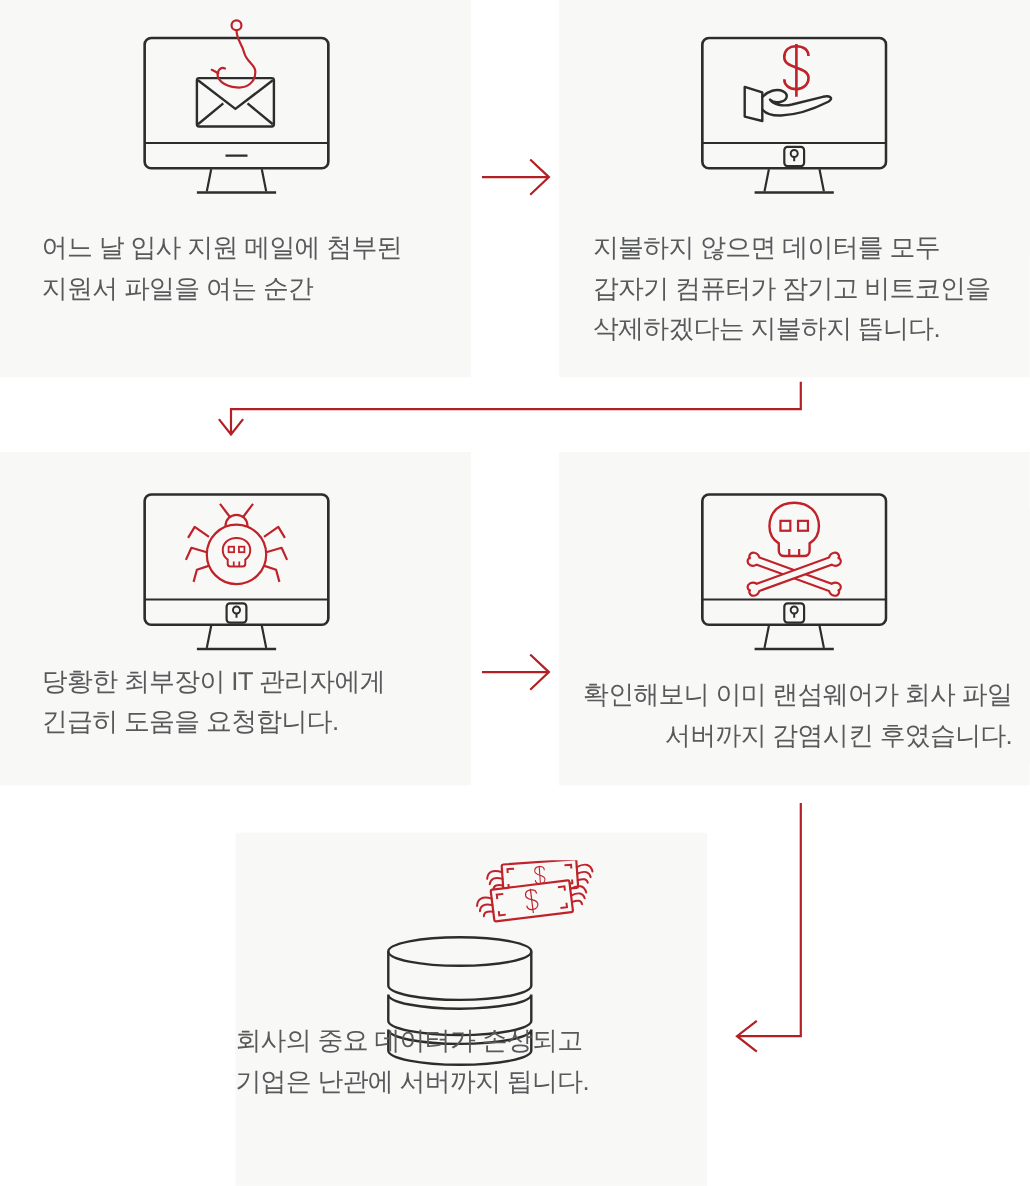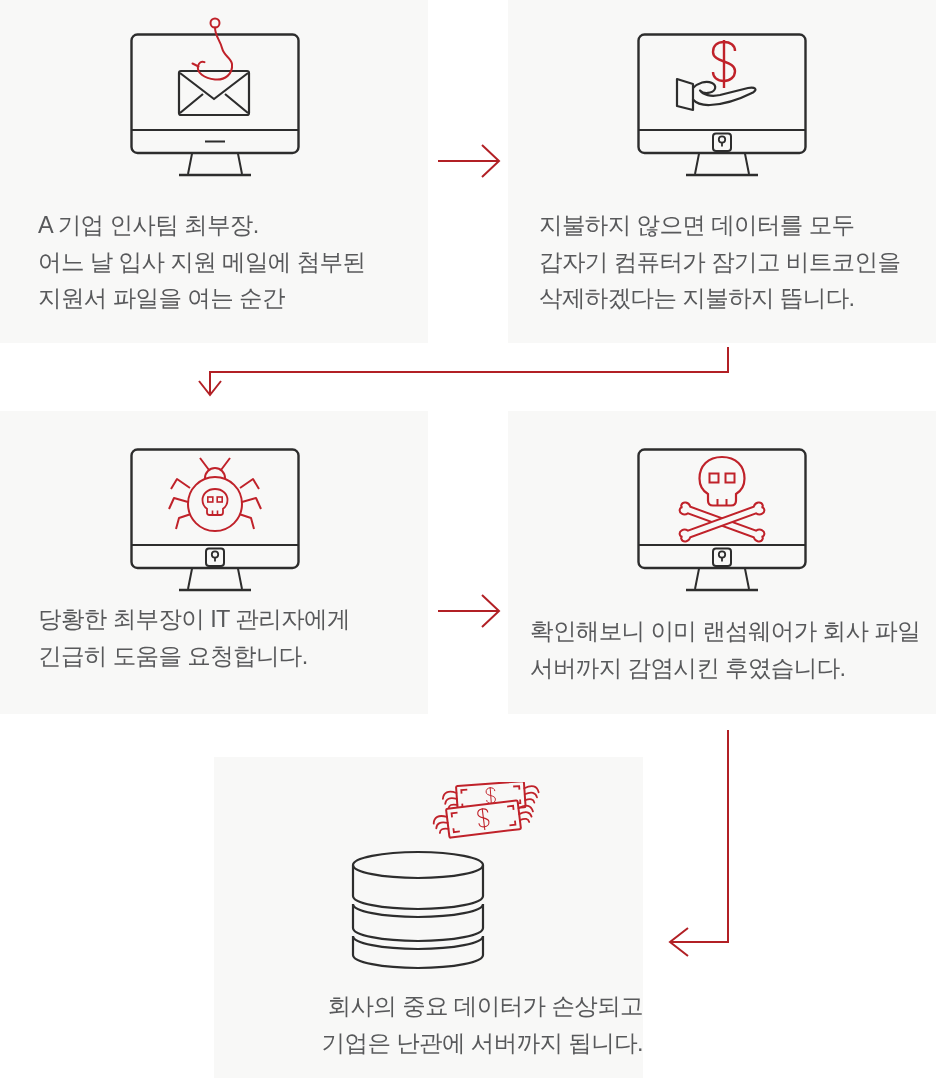--- a/index.html
+++ b/index.html
@@ -25,22 +25,22 @@
   .caption{
     position:absolute;
     font-size:23.5px;line-height:36.5px;
     color:var(--text,#58595b);
     letter-spacing:-0.6px;
     white-space:nowrap;
   }
   #t1{left:38px;top:207px;}
   #t2{left:539px;top:207px;}
   #t3{left:38px;top:601px;}
-  #t4{left:530px;top:613px;}
-  #t5{left:214px;top:988px;width:429px;text-align:right;}
+  #t4{left:530px;top:613px;text-align:right;}
+  #t5{left:214px;top:928px;width:429px;text-align:left;}
 
   .arrow{position:absolute;}
   #arrow-1{left:438px;top:143px;}
   #arrow-2{left:198px;top:344px;}
   #arrow-3{left:438px;top:593px;}
   #arrow-4{left:655px;top:730px;}
 
   .s-ink{stroke:var(--outline,#2d2d2d);fill:none;}
   .s-ink-fill{stroke:var(--outline,#2d2d2d);fill:var(--panel-bg,#f8f8f7);}
   .s-red{stroke:var(--accent-red,#c0222a);fill:none;}
@@ -170,21 +170,20 @@
   </g>
   <g>
     <ellipse cx="72" cy="83" rx="65" ry="13" class="s-ink" stroke-width="2.2"></ellipse>
     <path d="M7,83 L7,114 M137,83 L137,114 M7,114 A65,13 0 0 0 137,114" class="s-ink" stroke-width="2.2"></path>
     <path d="M7,122 A65,13 0 0 0 137,122 M7,122 L7,146 M137,122 L137,146 M7,146 A65,13 0 0 0 137,146" class="s-ink" stroke-width="2.2"></path>
     <path d="M7,154 A65,13 0 0 0 137,154 M7,154 L7,173 M137,154 L137,173 M7,173 A65,13 0 0 0 137,173" class="s-ink" stroke-width="2.2"></path>
   </g>
 </svg>
 
 <div class="caption" id="t1">
-  <div>A 기업 인사팀 최부장.</div>
   <div>어느 날 입사 지원 메일에 첨부된</div>
   <div>지원서 파일을 여는 순간</div>
 </div>
 <div class="caption" id="t2">
   <div>지불하지 않으면 데이터를 모두</div>
   <div>갑자기 컴퓨터가 잠기고 비트코인을</div>
   <div>삭제하겠다는 지불하지 뜹니다.</div>
 </div>
 <div class="caption" id="t3">
   <div>당황한 최부장이 IT 관리자에게</div>

